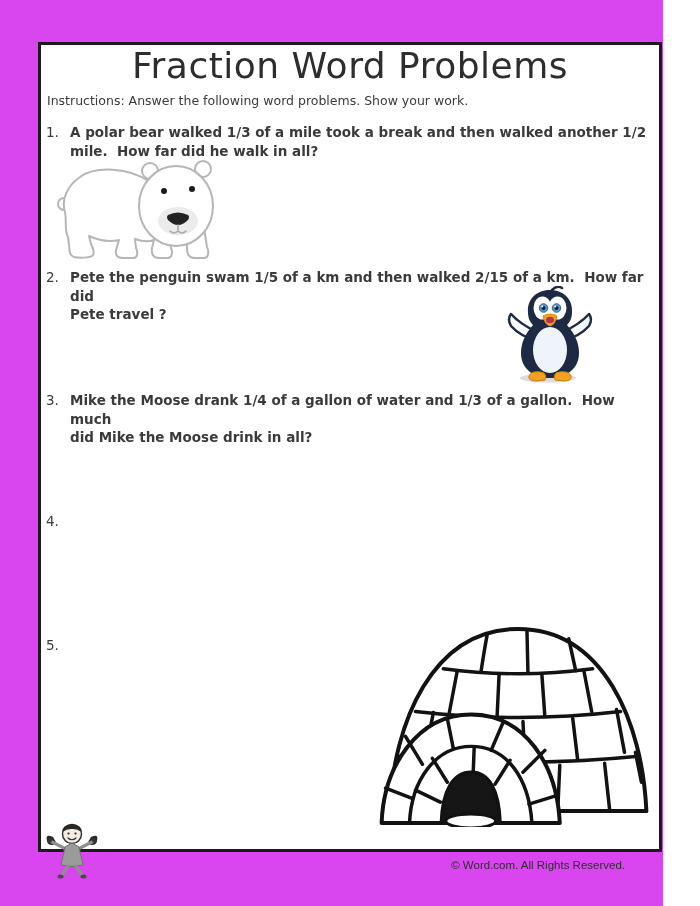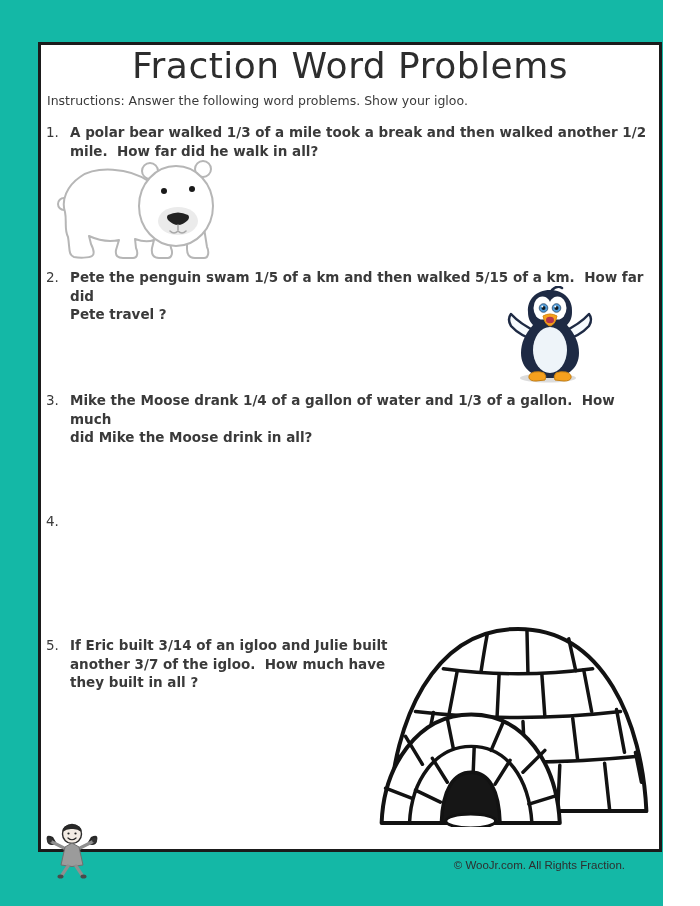--- a/index.html
+++ b/index.html
@@ -1,20 +1,20 @@
 <!DOCTYPE html>
 <html style="--ink: #3a3a3a; --border: #1b1b1b; --penguin-body: #1e2a44; --penguin-orange: #f5a01e; --penguin-eye-blue: #4f9bd8; --penguin-mouth: #b5344c; --bear-outline: #b6b6b6; --igloo-line: #121212;"><head>
 <meta charset="utf-8">
 <style>
   :root{
     --ink:#3a3a3a; --border:#1b1b1b;
   }
   html,body{margin:0;padding:0;background:#ffffff;}
   .page{
-    position:relative; width:663px; height:906px; background:#14b8a6;
+    position:relative; width:663px; height:906px; background:#d946ef;
     font-family:"DejaVu Sans","Liberation Sans",sans-serif; overflow:hidden;
   }
   .sheet{
     position:absolute; left:38px; top:42px; width:624px; height:810px;
     border:3px solid var(--border); box-sizing:border-box; background:#fff;
   }
   .title{
     position:absolute; left:38px; top:42px; width:624px; margin:0;
     text-align:center; font-size:36px; font-weight:400; letter-spacing:0.5px;
     color:#2d2d2d; line-height:48px;
@@ -46,21 +46,21 @@
 </style>
 </head>
 <body>
 
 <div class="page">
 
   <div class="sheet"></div>
 
   <h1 class="title">Fraction Word Problems</h1>
 
-  <div class="instructions">Instructions: Answer the following word problems. Show your igloo.</div>
+  <div class="instructions">Instructions: Answer the following word problems. Show your work.</div>
 
   <div class="problem" id="p1">
     <span class="num">1.</span>
     <span class="txt">A polar bear walked 1/3 of a mile took a break and then walked another 1/2
 mile.  How far did he walk in all?</span>
   </div>
 
   <svg class="illus bear" viewBox="0 0 165 105">
     <g stroke="#b6b6b6" stroke-width="2" fill="#ffffff" stroke-linejoin="round" stroke-linecap="round">
       <circle cx="11" cy="44" r="6"></circle>
@@ -71,21 +71,21 @@
     </g>
     <ellipse cx="125" cy="61" rx="20" ry="14" fill="#ebebeb"></ellipse>
     <path d="M 115 55 Q 125 50 135 55 Q 137 57 135 60 Q 130 65 125 65 Q 120 65 115 60 Q 113 57 115 55 Z" fill="#222222"></path>
     <path d="M 125 65 L 125 70 M 117 71 Q 121 75 125 71 Q 129 75 133 71" stroke="#a9a9a9" stroke-width="1.6" fill="none" stroke-linecap="round"></path>
     <circle cx="111" cy="31" r="3" fill="#1a1a1a"></circle>
     <circle cx="139" cy="29" r="3" fill="#1a1a1a"></circle>
   </svg>
 
   <div class="problem" id="p2">
     <span class="num">2.</span>
-    <span class="txt">Pete the penguin swam 1/5 of a km and then walked 5/15 of a km.  How far did
+    <span class="txt">Pete the penguin swam 1/5 of a km and then walked 2/15 of a km.  How far did
 Pete travel ?</span>
   </div>
 
   <svg class="illus penguin" viewBox="0 0 92 98">
     <ellipse cx="44" cy="92" rx="28" ry="4.5" fill="#dcdcdc"></ellipse>
     <path d="M 33 46 Q 16 38 7 28 Q 3 33 7 40 Q 16 50 33 55 Z" fill="#f6fafd" stroke="#1e2a44" stroke-width="2.5" stroke-linejoin="round"></path>
     <path d="M 59 46 Q 76 38 85 28 Q 89 33 85 40 Q 76 50 59 55 Z" fill="#f6fafd" stroke="#1e2a44" stroke-width="2.5" stroke-linejoin="round"></path>
     <path d="M 46 4 C 60 4 69 14 68 26 C 68 32 66 36 63 39 C 71 48 75 57 75 67 C 75 83 62 92 46 92 C 30 92 17 83 17 67 C 17 57 21 48 29 39 C 26 36 24 32 24 26 C 23 14 32 4 46 4 Z" fill="#1e2a44"></path>
     <path d="M 48 4 C 51 1 55 0 58 2" stroke="#1e2a44" stroke-width="2.5" fill="none" stroke-linecap="round"></path>
     <ellipse cx="46" cy="64" rx="17" ry="23" fill="#eef4f9"></ellipse>
@@ -108,23 +108,20 @@
     <span class="txt">Mike the Moose drank 1/4 of a gallon of water and 1/3 of a gallon.  How much
 did Mike the Moose drink in all?</span>
   </div>
 
   <div class="problem" id="p4">
     <span class="num">4.</span>
   </div>
 
   <div class="problem" id="p5">
     <span class="num">5.</span>
-    <span class="txt">If Eric built 3/14 of an igloo and Julie built
-another 3/7 of the igloo.  How much have
-they built in all ?</span>
   </div>
 
   <svg class="illus igloo" viewBox="0 0 280 215">
     <g stroke="#121212" fill="none" stroke-linecap="round" stroke-linejoin="round">
       <path d="M 12 199 C 16 110 55 16 141 16 C 227 16 266 110 270 199 Z" fill="#ffffff" stroke-width="4"></path>
       <path d="M 66 56 Q 141 66 216 56" stroke-width="3.5"></path>
       <path d="M 38 99 Q 141 111 244 99" stroke-width="3.5"></path>
       <path d="M 20 144 Q 141 156 262 144" stroke-width="3.5"></path>
       <path d="M 110 22 Q 107 38 104 58 M 150 17 L 151 60 M 192 26 L 199 58" stroke-width="3.5"></path>
       <path d="M 80 58 L 72 100 M 122 62 L 120 104 M 165 62 L 168 104 M 207 57 L 215 99" stroke-width="3.5"></path>
@@ -149,15 +146,15 @@
     <path d="M 18.5 12 Q 18 4.5 28 4.5 Q 38 4.5 37.5 12 Q 33 8.5 28 9 Q 23 8.5 18.5 12 Z" fill="#282828"></path>
     <circle cx="24.5" cy="13.5" r="1.1" fill="#222222"></circle>
     <circle cx="31.5" cy="13.5" r="1.1" fill="#222222"></circle>
     <path d="M 24 18 Q 28 21.5 32 18" stroke="#222222" stroke-width="1.2" fill="none" stroke-linecap="round"></path>
     <path d="M 28 23 L 35 27 L 39 45 Q 28 48 17 45 L 21 27 Z" fill="#9b9b9b" stroke="#6e6e6e" stroke-width="1"></path>
     <path d="M 24 46 L 18 55 M 32 46 L 38 55" stroke="#8f8f8f" stroke-width="3.2" stroke-linecap="round"></path>
     <ellipse cx="16.5" cy="56.5" rx="3" ry="2" fill="#4a4a4a"></ellipse>
     <ellipse cx="39.5" cy="56.5" rx="3" ry="2" fill="#4a4a4a"></ellipse>
   </svg>
 
-  <div class="copyright">© WooJr.com. All Rights Fraction.</div>
+  <div class="copyright">© Word.com. All Rights Reserved.</div>
 
 </div>
 
 </body></html>

